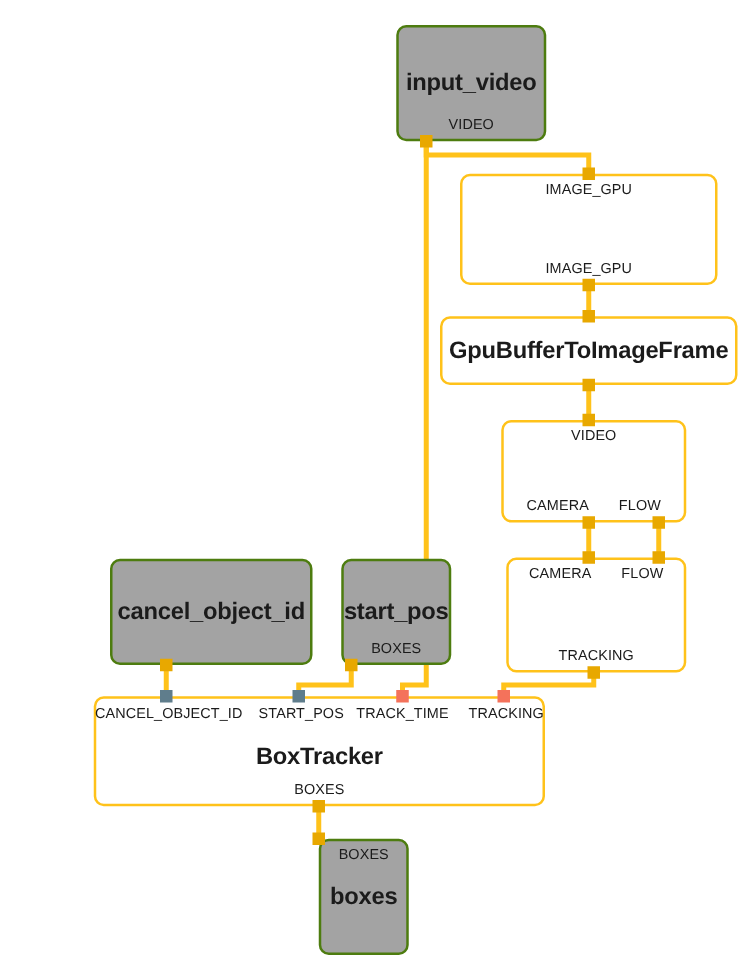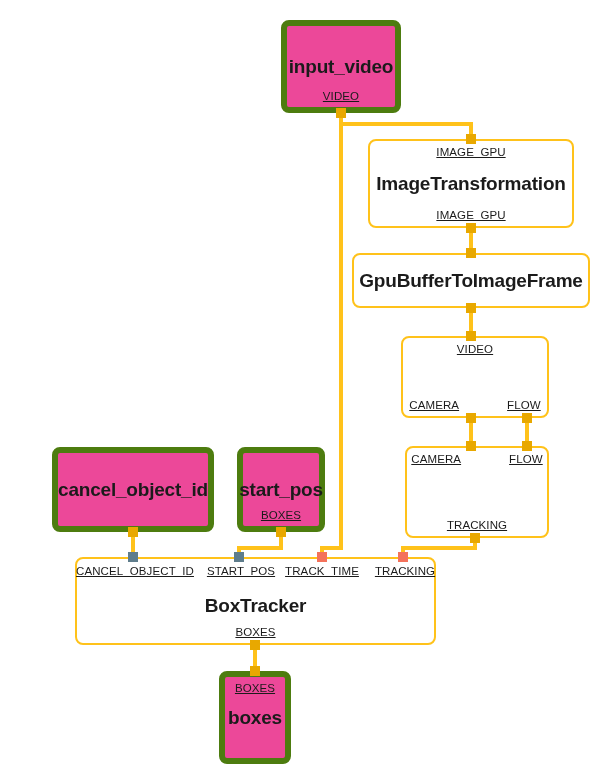--- a/index.html
+++ b/index.html
@@ -30,22 +30,23 @@
     position: absolute;
     box-sizing: border-box;
     border-radius: 8px;
     display: flex;
     flex-direction: column;
     align-items: center;
     justify-content: center;
     z-index: 3;
   }
   .node.io {
-    background: #ec4899;
-    border: 6px solid #4d7c0f;
+    background: #a3a3a3;
+    border: 2px solid #4d7c0f;
+    margin-left: 36px;
   }
   .node.calc {
     background: #ffffff;
     border: 2px solid #FFC21A;
   }
   .node-title {
     font-size: 19px;
     font-weight: 700;
     color: #1b1b1b;
     letter-spacing: -0.2px;
@@ -62,23 +63,22 @@
     justify-content: center;
     pointer-events: none;
   }
   .port-row.top { top: 5px; }
   .port-row.bottom { bottom: 5px; }
   .port-label {
     font-size: 11.5px;
     color: #1b1b1b;
     white-space: nowrap;
     letter-spacing: 0.1px;
-    text-decoration: underline;
-  }
-  .port-row.two .port-label { margin: 0 24px; }
+  }
+  .port-row.two .port-label { margin: 0 12px; }
   .pin {
     position: absolute;
     width: 10px;
     height: 10px;
     margin-left: -5px;
     z-index: 4;
   }
   .pin.sq-yellow { background: #E8A800; }
   .pin.sq-blue   { background: #5F7D8C; }
   .pin.sq-red    { background: #F4725B; }
@@ -133,21 +133,20 @@
     <div class="port-row bottom">
       <span class="port-label">VIDEO</span>
     </div>
   </div>
   <div class="pin sq-yellow bot" style="left:341px; top:113px;"></div>
 
   <div class="node calc" style="left:368px; top:139px; width:206px; height:89px;">
     <div class="port-row top">
       <span class="port-label">IMAGE_GPU</span>
     </div>
-    <div class="node-title">ImageTransformation</div>
     <div class="port-row bottom">
       <span class="port-label">IMAGE_GPU</span>
     </div>
   </div>
   <div class="pin sq-yellow top" style="left:471px; top:139px;"></div>
   <div class="pin sq-yellow bot" style="left:471px; top:228px;"></div>
 
   <div class="node calc" style="left:352px; top:253px; width:238px; height:55px;">
     <div class="node-title">GpuBufferToImageFrame</div>
   </div>

